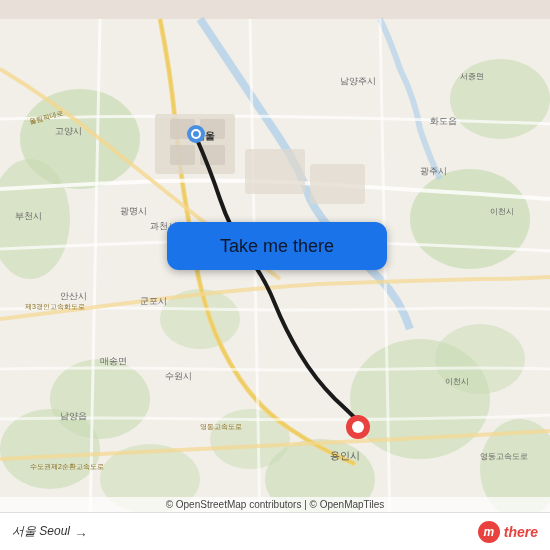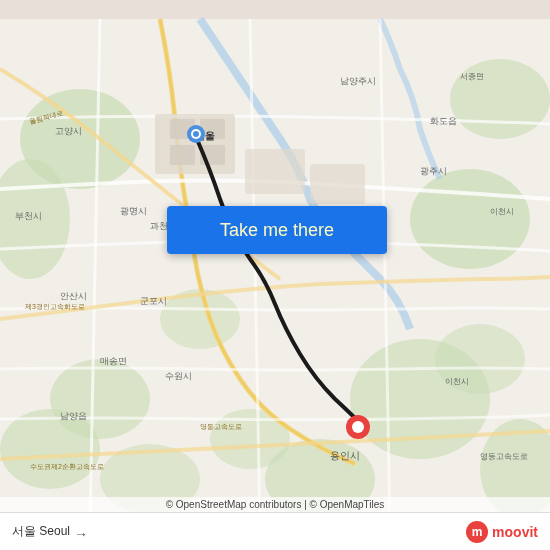--- a/index.html
+++ b/index.html
@@ -21,28 +21,28 @@
 
     #map-svg {
       width: 100%;
       height: 100%;
       position: absolute;
       top: 0; left: 0;
     }
 
     #take-me-there-btn {
       position: absolute;
-      top: 206px;
+      top: 222px;
       left: 167px;
       width: 220px;
       height: 48px;
       background: #1a73e8;
-      color: #fef9c3;
+      color: #0f172a;
       border: none;
-      border-radius: 4px;
+      border-radius: 12px;
       font-size: 18px;
       font-weight: 500;
       cursor: pointer;
       display: flex;
       align-items: center;
       justify-content: center;
       box-shadow: 0 2px 8px rgba(0,0,0,0.3);
     }
 
     #attribution {
@@ -62,20 +62,21 @@
       bottom: 0;
       left: 0;
       right: 0;
       height: 38px;
       background: #fff;
       display: flex;
       align-items: center;
       justify-content: space-between;
       padding: 8px 12px;
       border-top: 1px solid #ddd;
+      font-style: italic;
     }
 
     .bottom-text {
       font-size: 12px;
       color: #333;
       display: flex;
       align-items: center;
       gap: 4px;
     }
 
@@ -203,16 +204,16 @@
 
   <div id="bottom-bar">
     <div class="bottom-text">
       <span>서울 Seoul</span>
       <span class="arrow-icon">→</span>
     </div>
     <div class="moovit-logo">
       <div class="m-icon">
         <span>m</span>
       </div>
-      <span>moovit</span>
+      <span>there</span>
     </div>
   </div>
 </div>
 
 </body></html>

